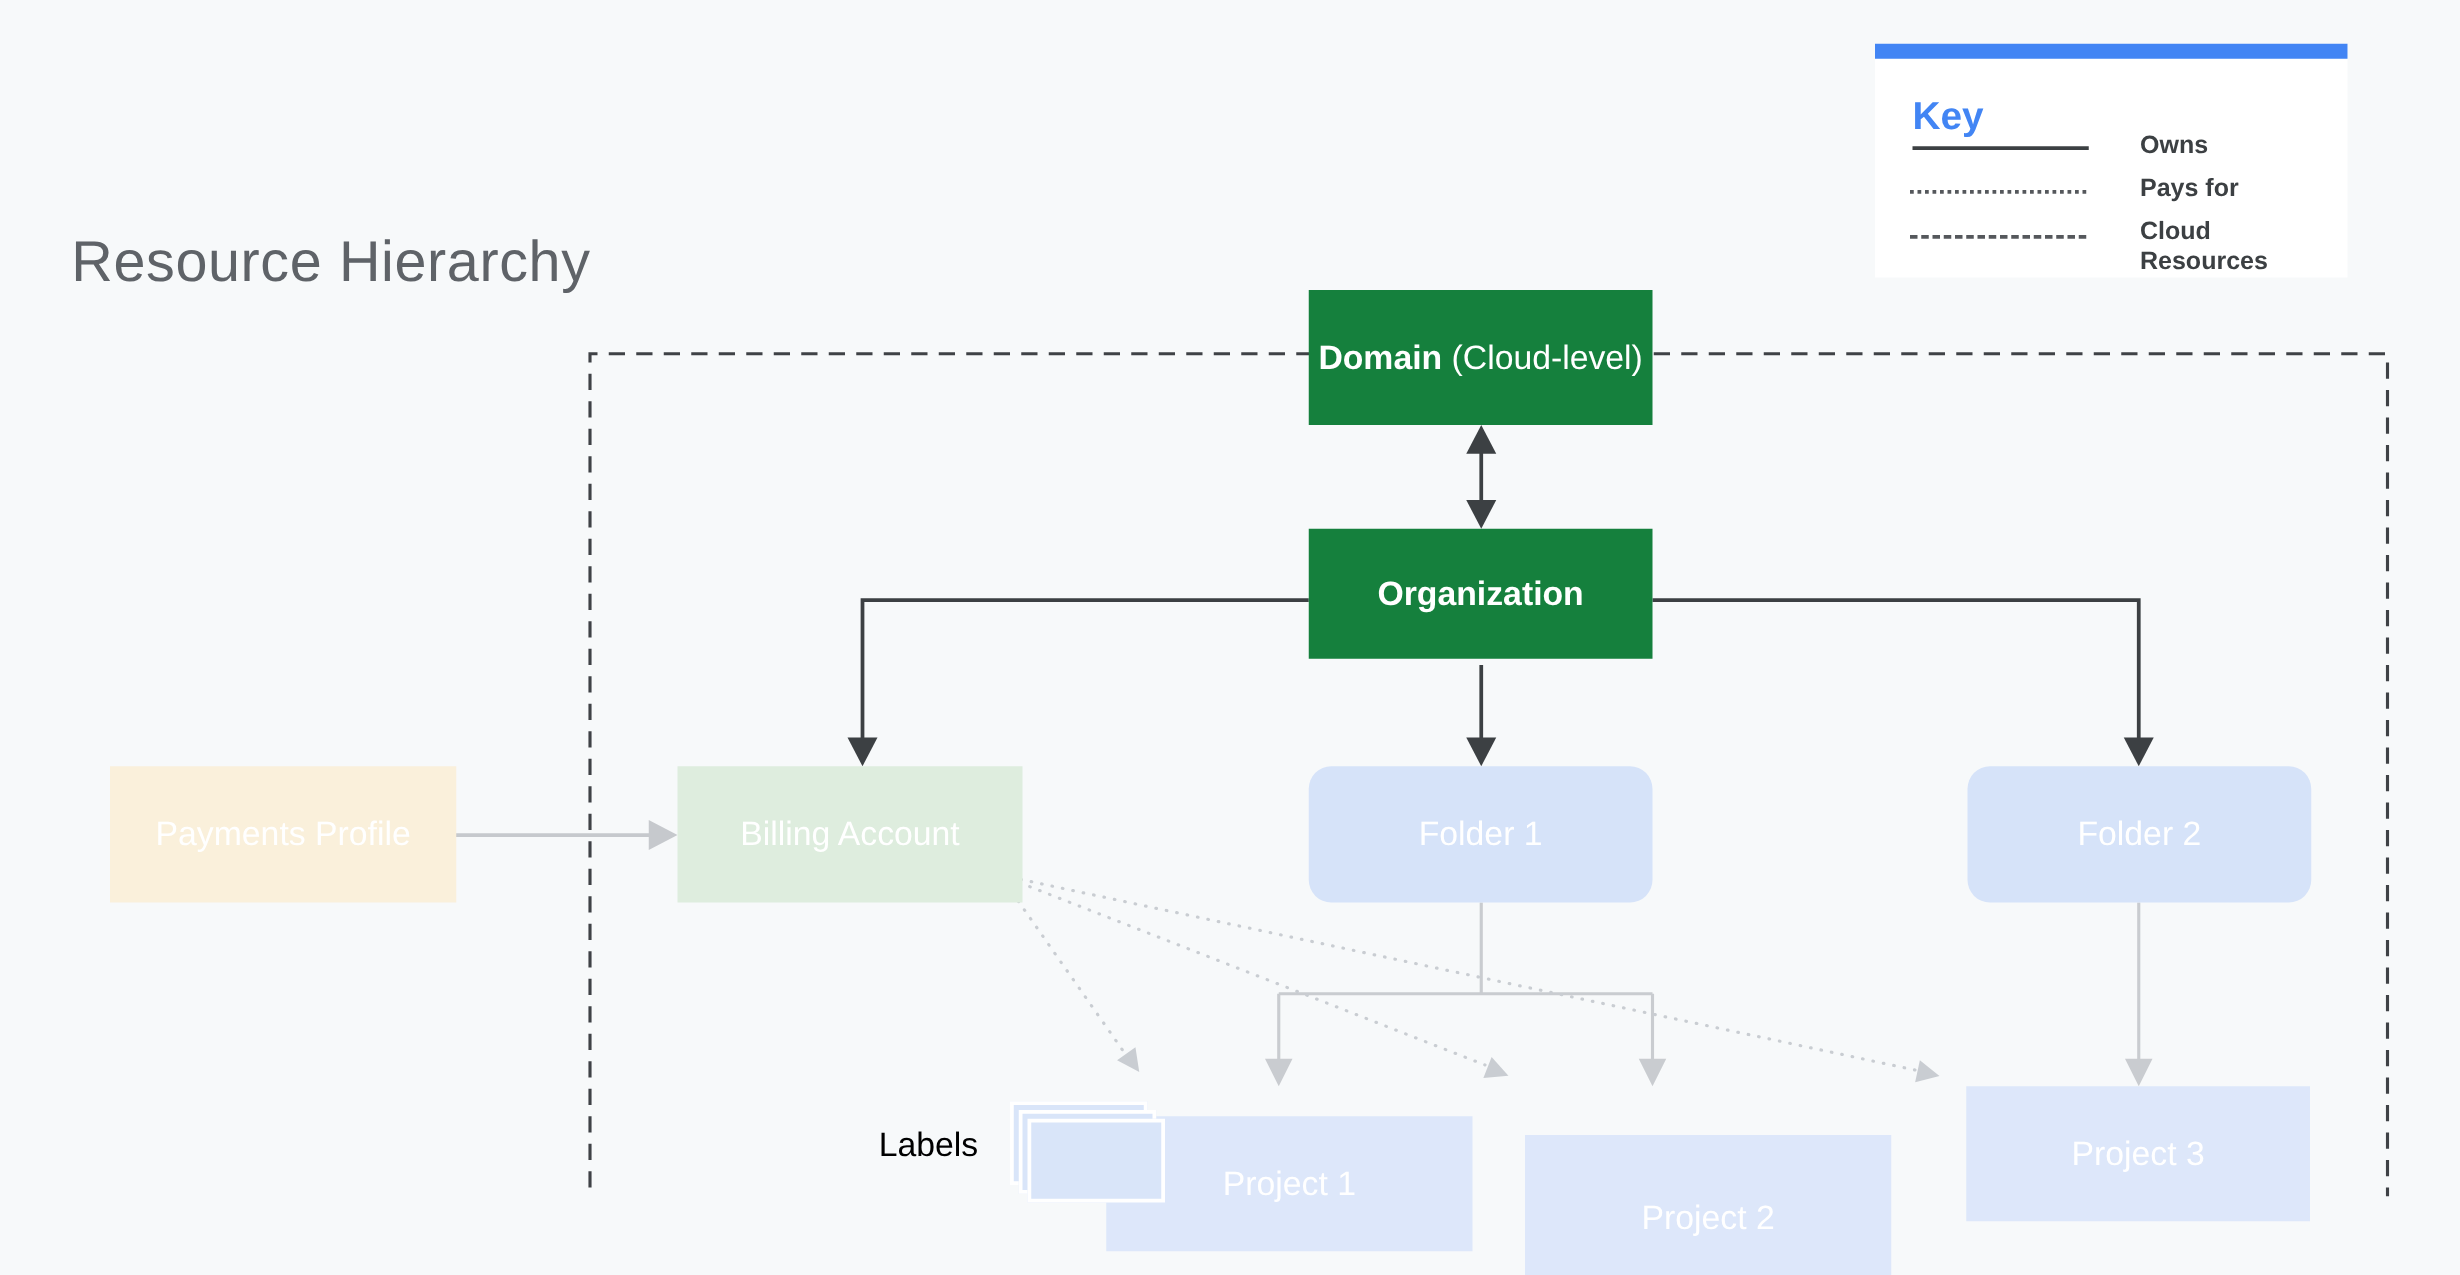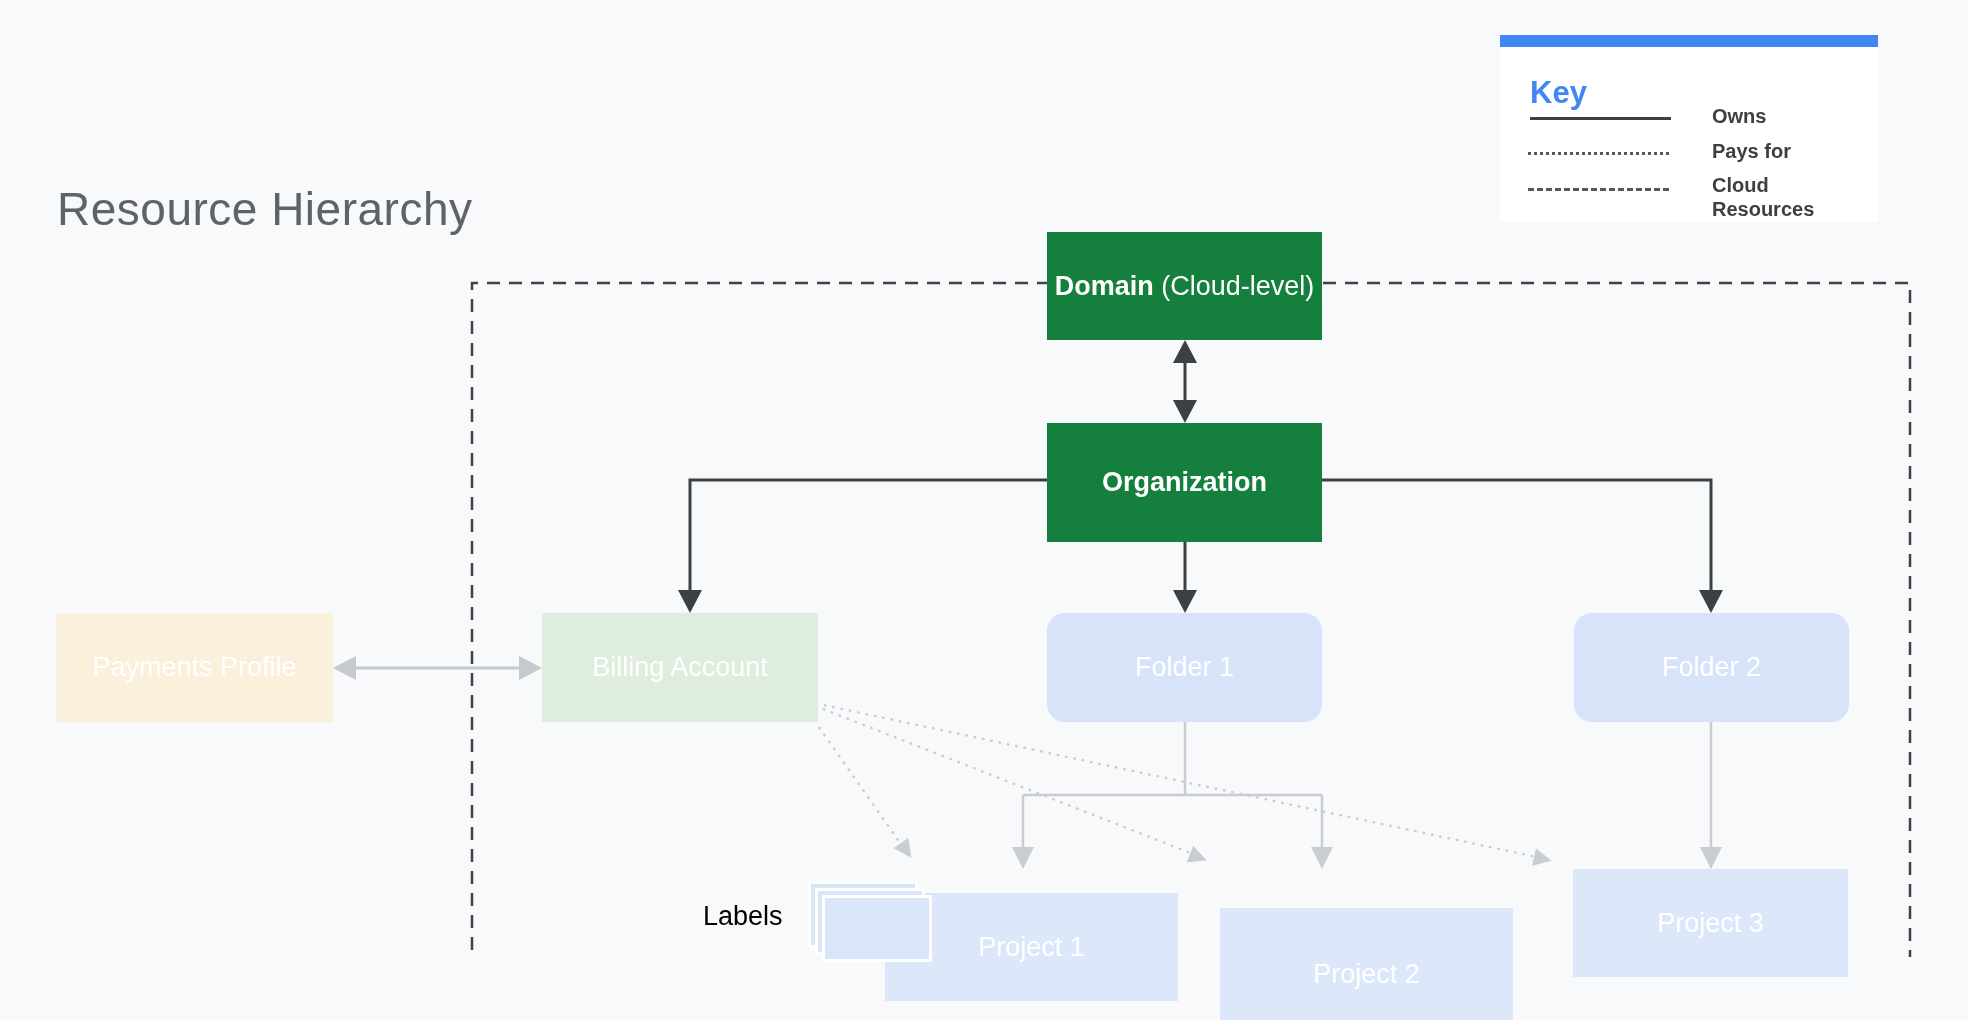--- a/index.html
+++ b/index.html
@@ -21,26 +21,26 @@
     font-size:46px;font-weight:400;color:#5f6368;letter-spacing:.5px;
   }
   
   .node{
     position:absolute;z-index:2;
     display:flex;align-items:center;justify-content:center;
     color:#ffffff;font-size:27px;white-space:nowrap;
   }
   .node b{font-weight:700;}
   .red{background:#15803d;}
-  .cream{background:#faf0db;}
+  .cream{background:#faf0db;margin-left:32px;}
   .green{background:#deedde;}
   .blue{background:#d6e3f9;border-radius:18px;}
   .blue-lt{background:#dde7fa;}
   .n-domain{left:1047px;top:232px;width:275px;height:108px;}
-  .n-org{left:1047px;top:423px;width:275px;height:119px;font-weight:700;}
+  .n-org{left:1047px;top:423px;width:275px;height:104px;font-weight:700;}
   .n-payments{left:56px;top:613px;width:277px;height:109px;}
   .n-billing{left:542px;top:613px;width:276px;height:109px;}
   .n-folder1{left:1047px;top:613px;width:275px;height:109px;}
   .n-folder2{left:1574px;top:613px;width:275px;height:109px;}
   .n-project1{left:885px;top:869px;width:293px;height:108px;margin-top:24px;}
   .n-project2{left:1220px;top:908px;width:293px;height:132px;}
   .n-project3{left:1573px;top:869px;width:275px;height:108px;}
   
   .labels-caption{
     position:absolute;left:703px;top:901px;z-index:3;

